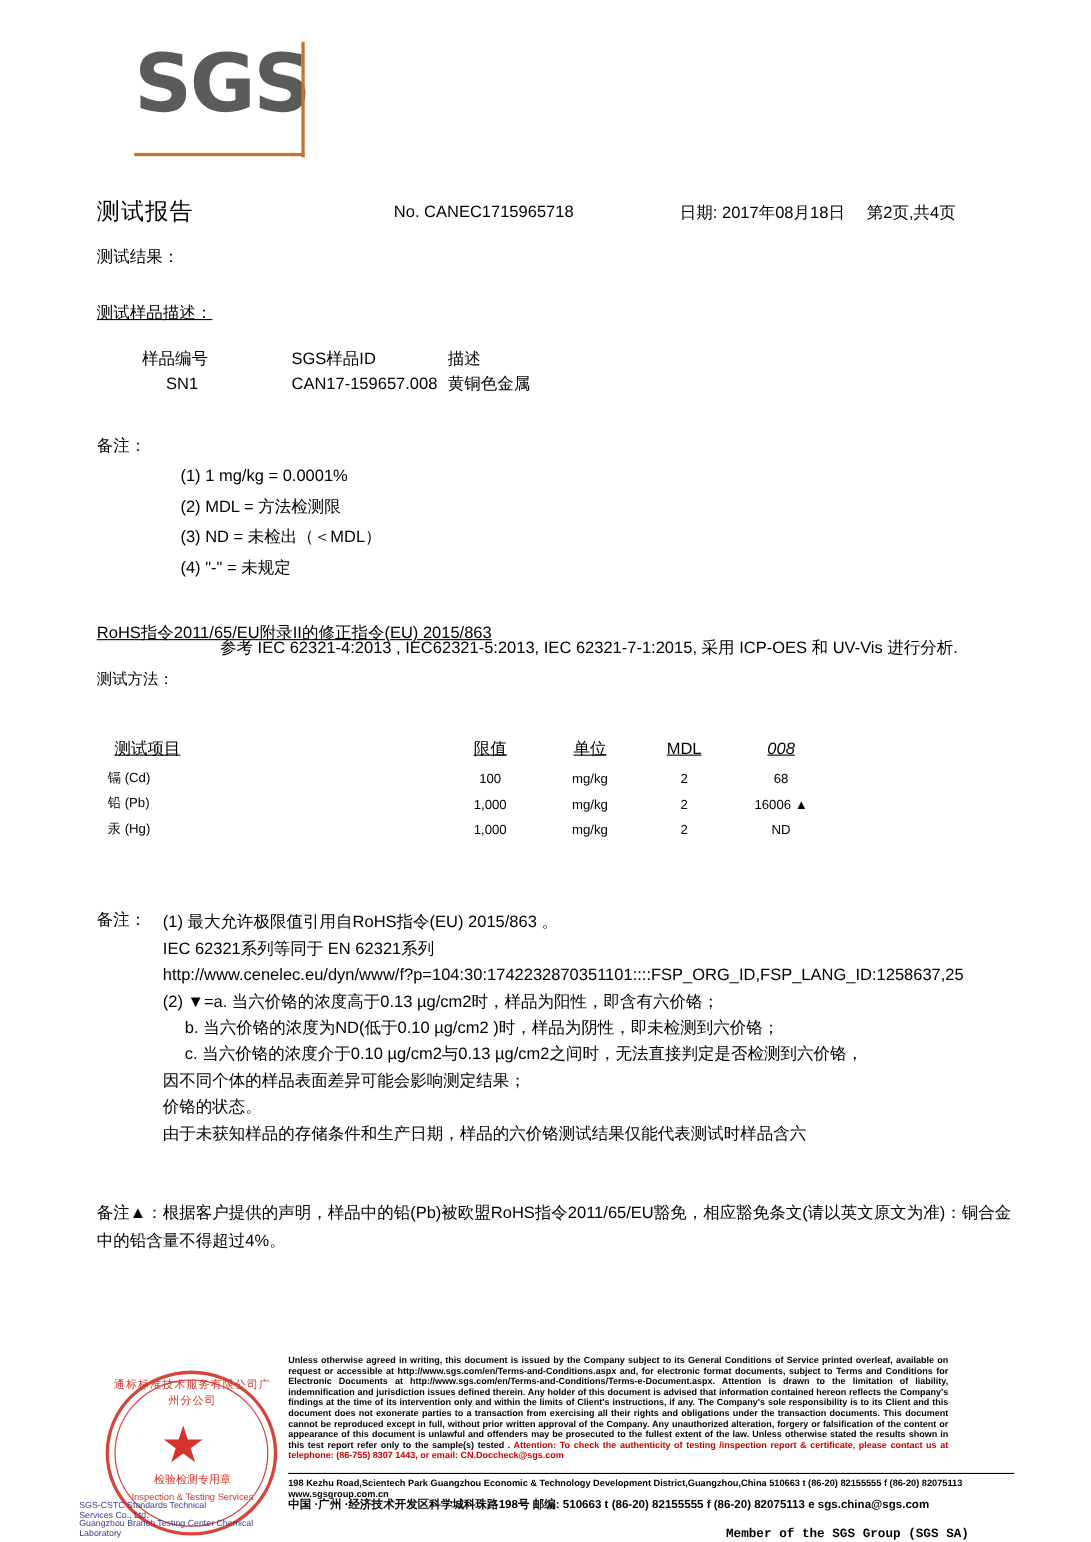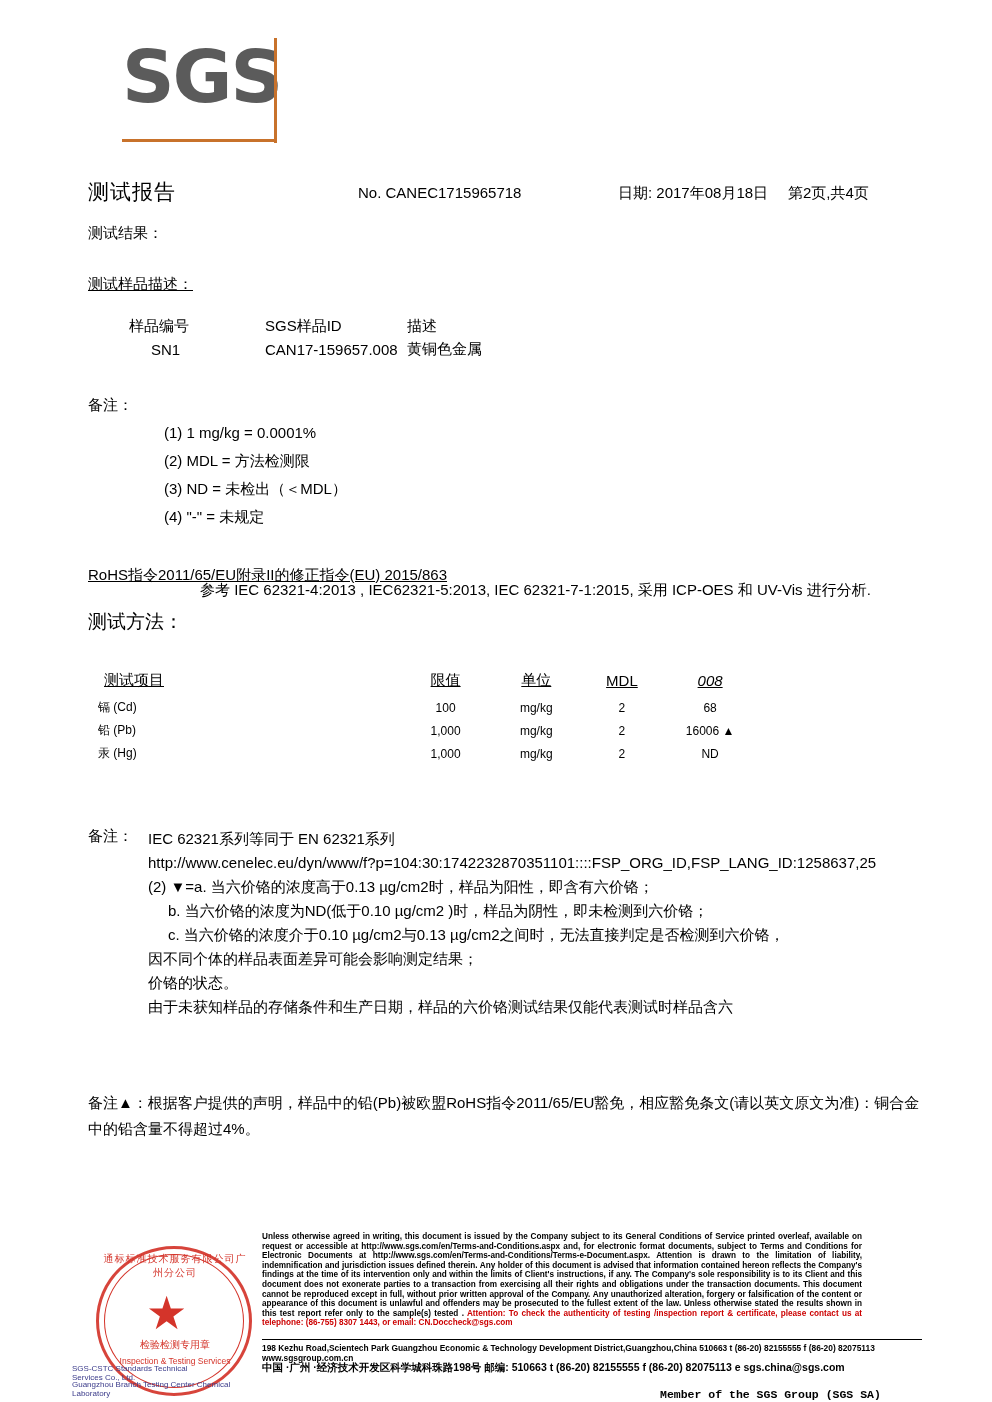--- a/index.html
+++ b/index.html
@@ -124,21 +124,21 @@
   }
   .notes1 {
     position: absolute; left: 164px; top: 419px;
     font-size: 15px;
     line-height: 28px;
   }
   .notes1 div { white-space: nowrap; }
 
   
   .lbl-method {
-    position: absolute; left: 88px; top: 609px; font-size: 19px;
+    position: absolute; left: 88px; top: 609px; font-size: 14px;
   }
   .method-text {
     position: absolute; left: 200px; top: 577px;
     width: 715px;
     font-size: 15px;
     line-height: 25px;
   }
 
   
   .res-table {
@@ -382,20 +382,21 @@
         <td class="col-limit">1,000</td>
         <td class="col-unit">mg/kg</td>
         <td class="col-mdl">2</td>
         <td class="col-val">ND</td>
       </tr>
     </tbody>
   </table>
 
   <div class="lbl-notes2">备注：</div>
   <div class="notes2">
+    <div class="ind1">(1) 最大允许极限值引用自RoHS指令(EU) 2015/863 。</div>
     <div class="ind1">IEC 62321系列等同于 EN 62321系列</div>
     <div class="ind1">http://www.cenelec.eu/dyn/www/f?p=104:30:1742232870351101::::FSP_ORG_ID,FSP_LANG_ID:1258637,25</div>
     <div class="ind1">(2) ▼=a. 当六价铬的浓度高于0.13 µg/cm2时，样品为阳性，即含有六价铬；</div>
     <div class="ind2">b. 当六价铬的浓度为ND(低于0.10 µg/cm2 )时，样品为阴性，即未检测到六价铬；</div>
     <div class="ind2">c. 当六价铬的浓度介于0.10 µg/cm2与0.13 µg/cm2之间时，无法直接判定是否检测到六价铬，</div>
     <div class="ind1">因不同个体的样品表面差异可能会影响测定结果；</div>
     <div class="ind1">价铬的状态。</div>
     <div class="ind1">由于未获知样品的存储条件和生产日期，样品的六价铬测试结果仅能代表测试时样品含六</div>
   </div>
 

